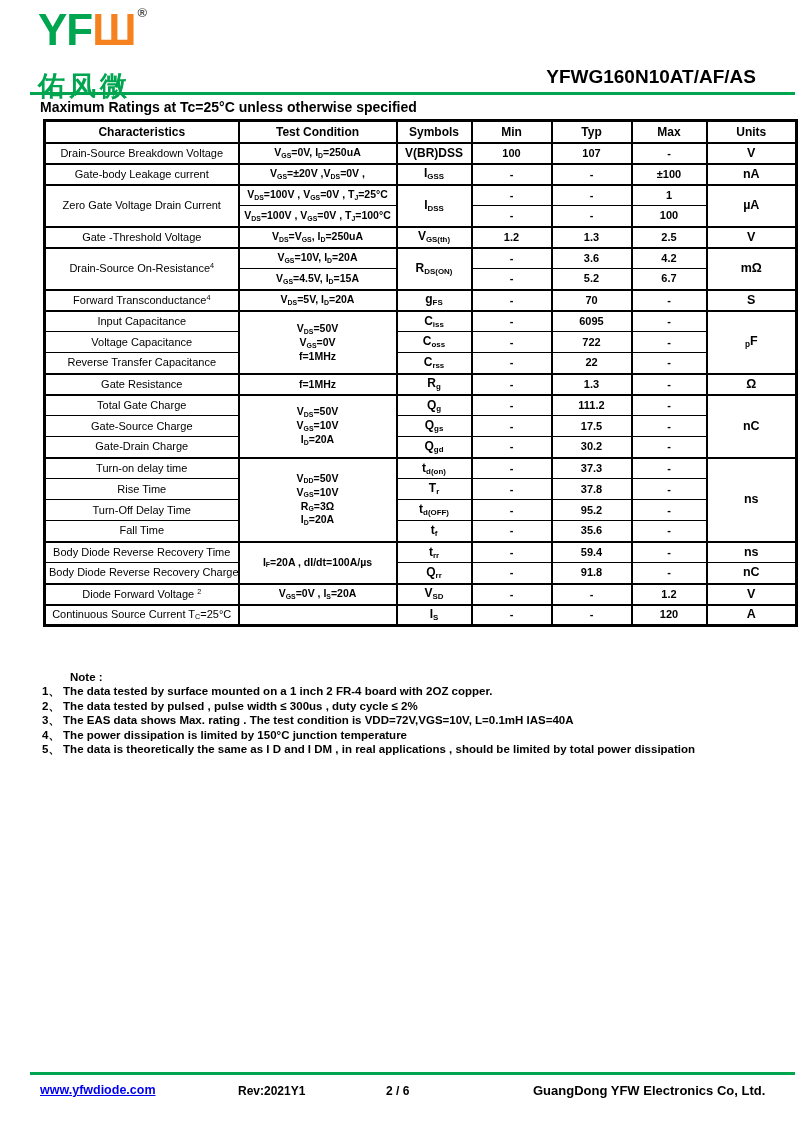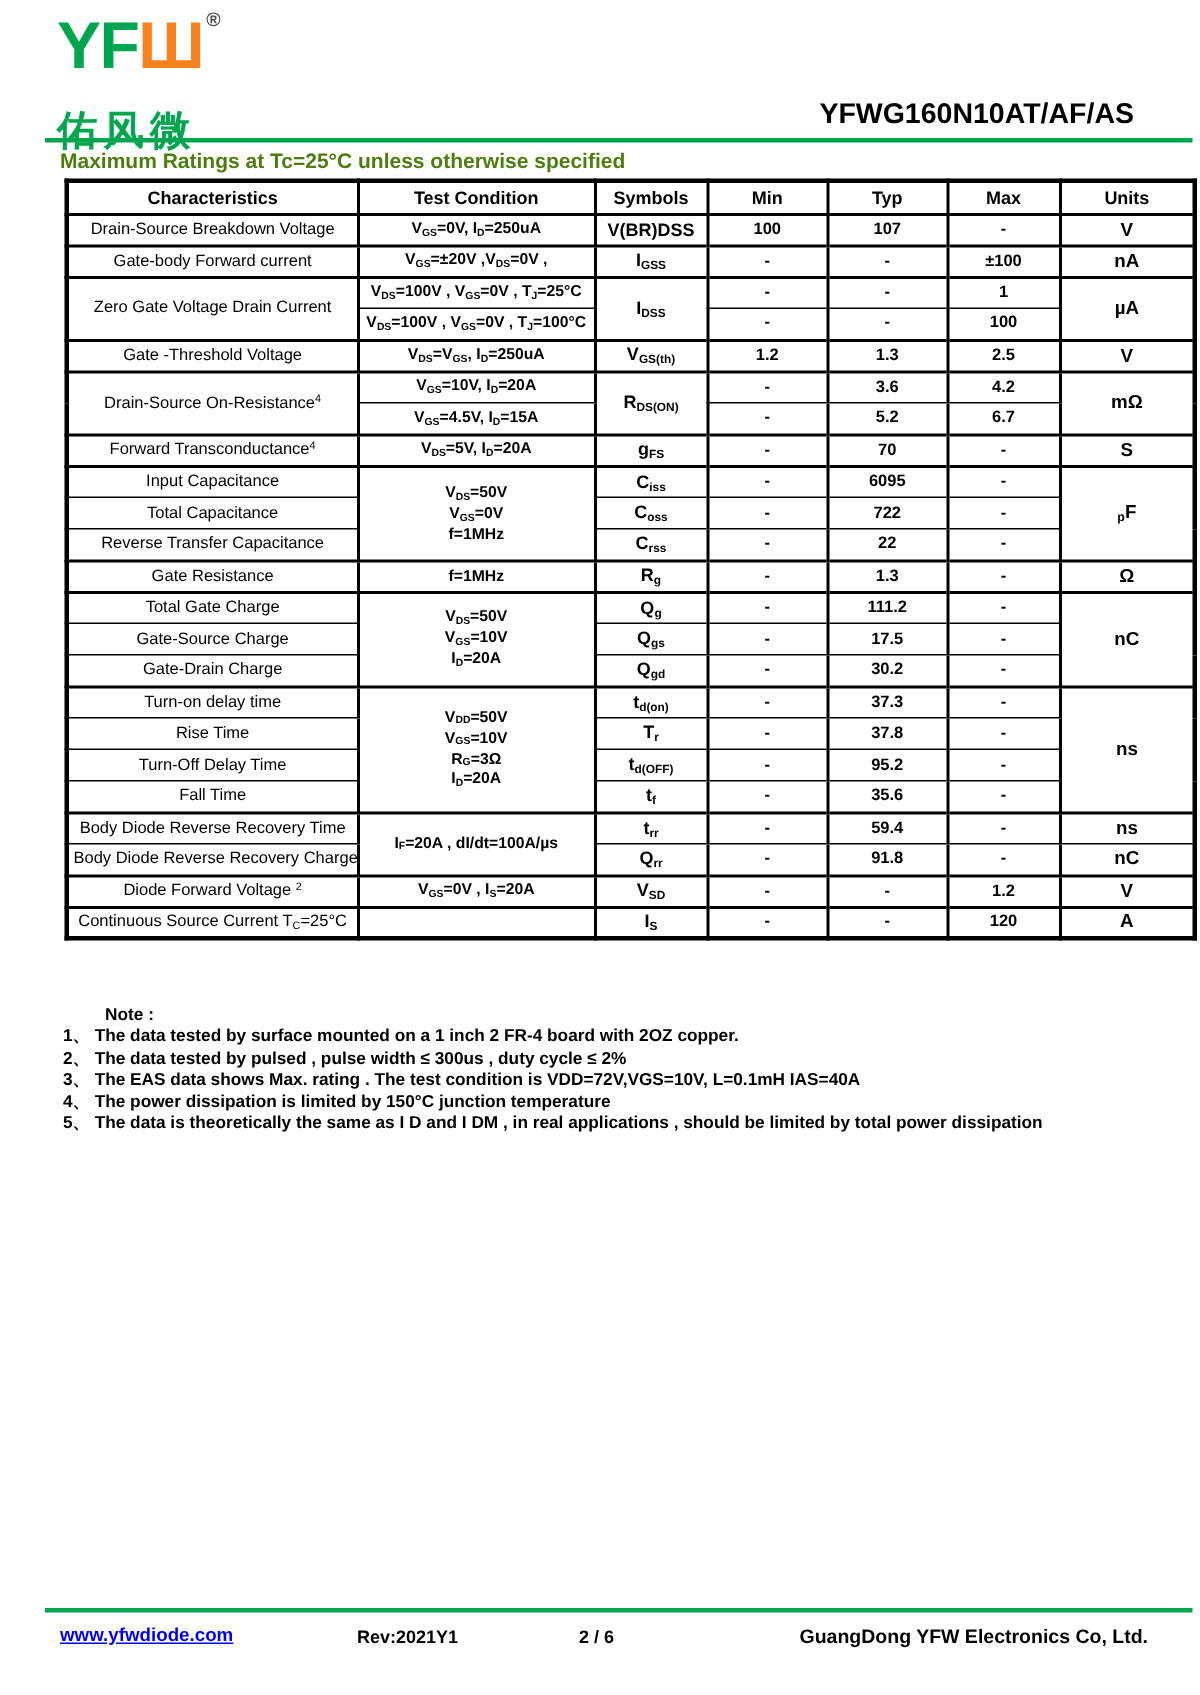--- a/index.html
+++ b/index.html
@@ -81,21 +81,21 @@
 
   <div class="logo">
     <div class="logo-text"><span class="logo-yf" style="color: rgb(0, 165, 80);">YF</span><span class="logo-w" style="color: rgb(245, 130, 31);">Ш</span><span class="reg-mark">®</span></div>
     <div class="logo-cn" style="color: rgb(0, 165, 80);">佑风微</div>
   </div>
 
   <div class="part-number">YFWG160N10AT/AF/AS</div>
 
   <div class="top-rule" style="background: rgb(0, 165, 80);"></div>
 
-  <div class="section-title" style="color: #4d7c0f;">Maximum Ratings at Tc=25°C unless otherwise specified</div>
+  <div class="section-title" style="color: #000000;">Maximum Ratings at Tc=25°C unless otherwise specified</div>
 
   <div class="ratings-table-wrap">
     <table class="ratings">
       <colgroup>
         <col style="width:194px">
           <col style="width:158px">
           <col style="width:75px">
         <col style="width:80px">
           <col style="width:80px">
           <col style="width:75px">
@@ -116,21 +116,21 @@
           <tr class="group">
             <td class="col-0">Drain-Source Breakdown Voltage</td>
             <td class="col-1">V<sub>GS</sub>=0V, I<sub>D</sub>=250uA</td>
             <td class="col-2">V(BR)DSS</td>
             <td class="col-3">100</td>
             <td class="col-4">107</td>
             <td class="col-5">-</td>
             <td class="col-6">V</td>
           </tr>
           <tr class="group">
-            <td class="col-0">Gate-body Forward current</td>
+            <td class="col-0">Gate-body Leakage current</td>
             <td class="col-1">V<sub>GS</sub>=±20V ,V<sub>DS</sub>=0V ,</td>
             <td class="col-2">I<sub>GSS</sub></td>
             <td class="col-3">-</td>
             <td class="col-4">-</td>
             <td class="col-5">±100</td>
             <td class="col-6">nA</td>
           </tr>
           <tr class="group">
             <td class="col-0" rowspan="2">Zero Gate Voltage Drain Current</td>
             <td class="col-1">V<sub>DS</sub>=100V , V<sub>GS</sub>=0V , T<sub>J</sub>=25°C</td>
@@ -182,21 +182,21 @@
           <tr class="group">
             <td class="col-0">Input Capacitance</td>
             <td class="col-1" rowspan="3">V<sub>DS</sub>=50V<br>V<sub>GS</sub>=0V<br>f=1MHz</td>
             <td class="col-2">C<sub>iss</sub></td>
             <td class="col-3">-</td>
             <td class="col-4">6095</td>
             <td class="col-5">-</td>
             <td class="col-6" rowspan="3"><sub>p</sub>F</td>
           </tr>
           <tr>
-            <td class="col-0">Total Capacitance</td>
+            <td class="col-0">Voltage Capacitance</td>
             <td class="col-2">C<sub>oss</sub></td>
             <td class="col-3">-</td>
             <td class="col-4">722</td>
             <td class="col-5">-</td>
           </tr>
           <tr>
             <td class="col-0">Reverse Transfer Capacitance</td>
             <td class="col-2">C<sub>rss</sub></td>
             <td class="col-3">-</td>
             <td class="col-4">22</td>

